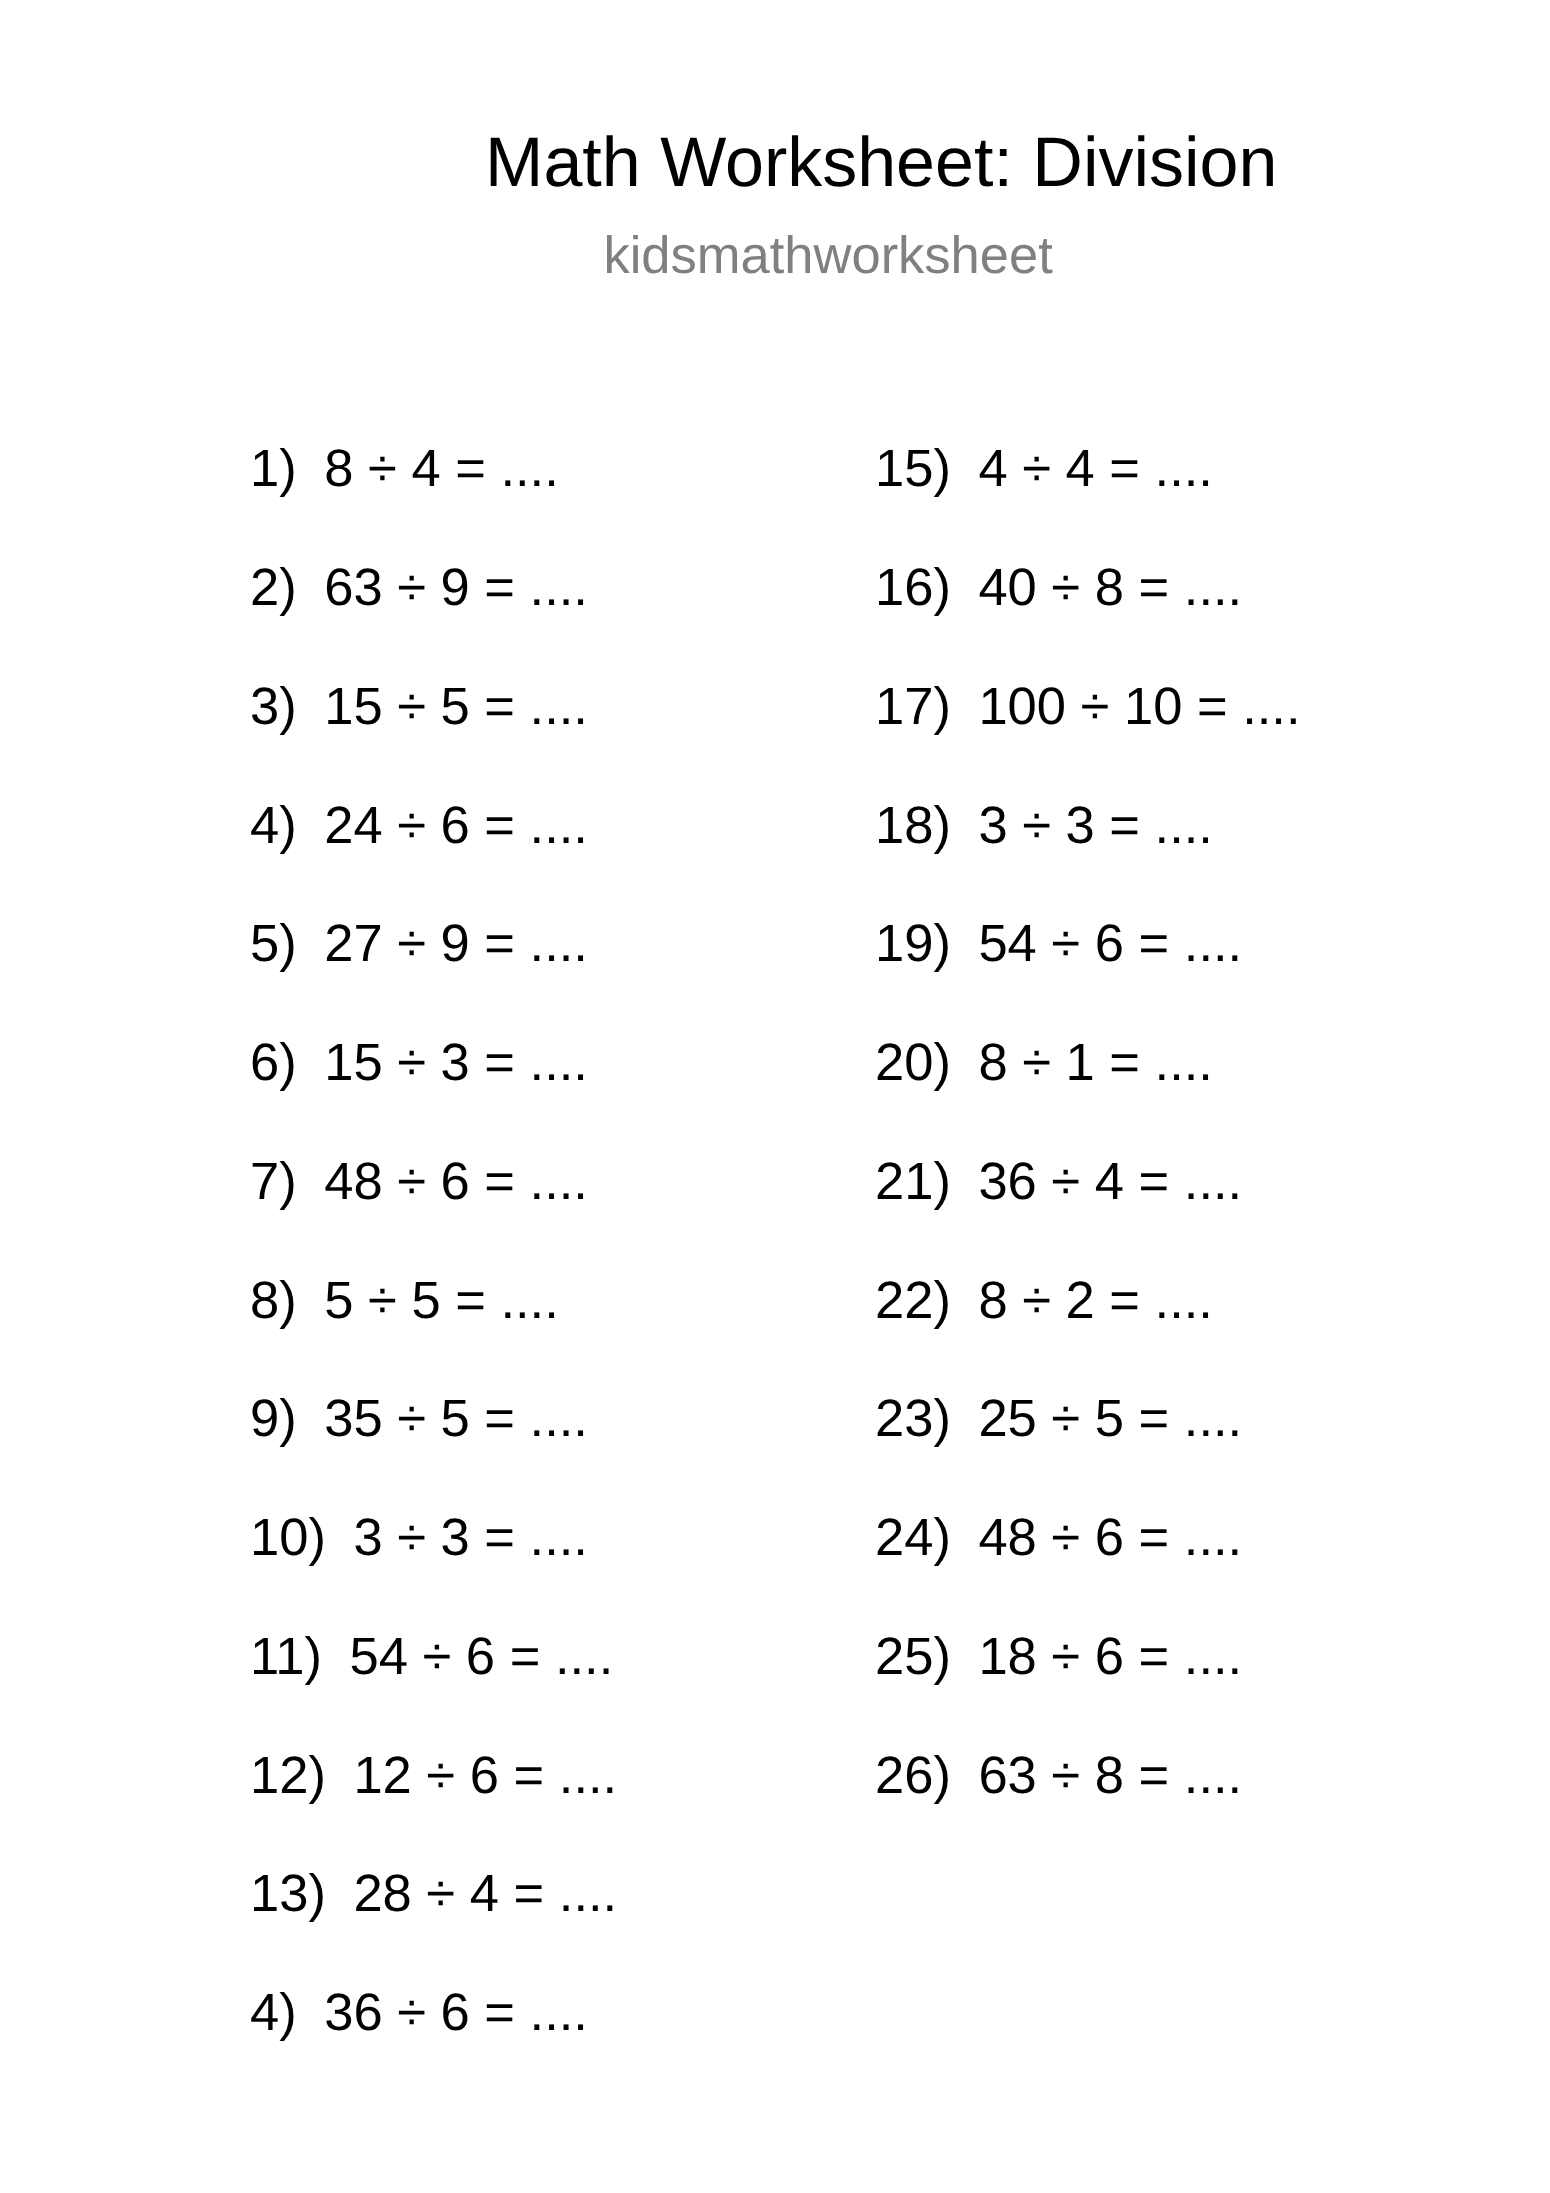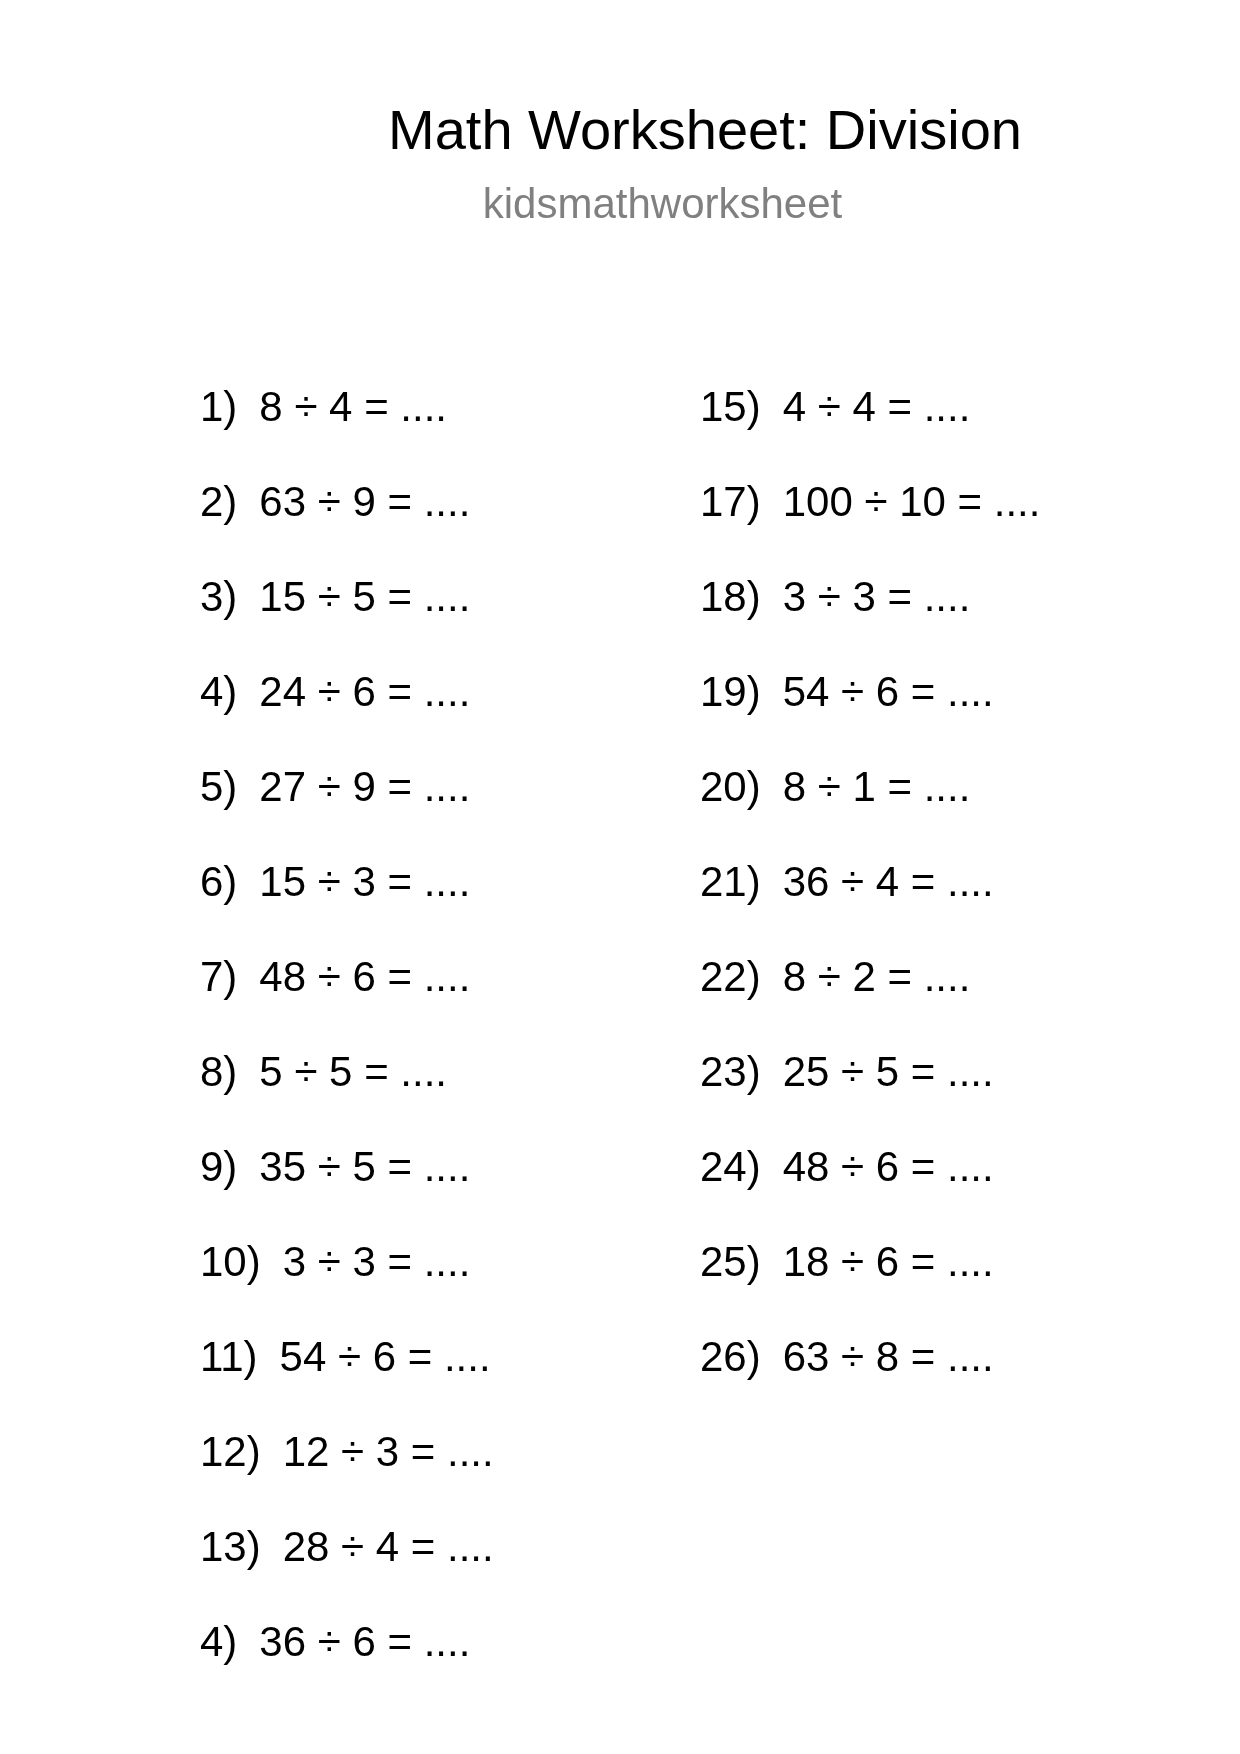--- a/index.html
+++ b/index.html
@@ -8,21 +8,21 @@
       font-family: "Liberation Sans", sans-serif; color: #000000;
     }
     .title {
       position: absolute; left: 0; width: 1410px; top: 98px;
       text-align: center; font-size: 56px; line-height: 64px; white-space: nowrap;
     }
     .subtitle {
       position: absolute; left: 0; width: 1325px; top: 180px;
       text-align: center; font-size: 42px; line-height: 48px; color: #808080; white-space: nowrap;
     }
-    .col { position: absolute; top: 350px; margin-top: 32px; }
+    .col { position: absolute; top: 350px; }
     .col.left { left: 200px; }
     .col.right { left: 700px; }
     .problem {
       height: 95px; font-size: 42px; line-height: 50px; white-space: nowrap;
     }
     .num { display: inline-block; }
     .expr { display: inline-block; margin-left: 22px; }
   </style>
 </head>
 <body>
@@ -35,27 +35,28 @@
   <div class="problem"><span class="num">2)</span><span class="expr">63 ÷ 9 = ....</span></div>
   <div class="problem"><span class="num">3)</span><span class="expr">15 ÷ 5 = ....</span></div>
   <div class="problem"><span class="num">4)</span><span class="expr">24 ÷ 6 = ....</span></div>
   <div class="problem"><span class="num">5)</span><span class="expr">27 ÷ 9 = ....</span></div>
   <div class="problem"><span class="num">6)</span><span class="expr">15 ÷ 3 = ....</span></div>
   <div class="problem"><span class="num">7)</span><span class="expr">48 ÷ 6 = ....</span></div>
   <div class="problem"><span class="num">8)</span><span class="expr">5 ÷ 5 = ....</span></div>
   <div class="problem"><span class="num">9)</span><span class="expr">35 ÷ 5 = ....</span></div>
   <div class="problem"><span class="num">10)</span><span class="expr">3 ÷ 3 = ....</span></div>
   <div class="problem"><span class="num">11)</span><span class="expr">54 ÷ 6 = ....</span></div>
-  <div class="problem"><span class="num">12)</span><span class="expr">12 ÷ 3 = ....</span></div>
+  <div class="problem"><span class="num">12)</span><span class="expr">12 ÷ 6 = ....</span></div>
   <div class="problem"><span class="num">13)</span><span class="expr">28 ÷ 4 = ....</span></div>
   <div class="problem"><span class="num">4)</span><span class="expr">36 ÷ 6 = ....</span></div>
 </div>
 
 <div class="col right">
   <div class="problem"><span class="num">15)</span><span class="expr">4 ÷ 4 = ....</span></div>
+  <div class="problem"><span class="num">16)</span><span class="expr">40 ÷ 8 = ....</span></div>
   <div class="problem"><span class="num">17)</span><span class="expr">100 ÷ 10 = ....</span></div>
   <div class="problem"><span class="num">18)</span><span class="expr">3 ÷ 3 = ....</span></div>
   <div class="problem"><span class="num">19)</span><span class="expr">54 ÷ 6 = ....</span></div>
   <div class="problem"><span class="num">20)</span><span class="expr">8 ÷ 1 = ....</span></div>
   <div class="problem"><span class="num">21)</span><span class="expr">36 ÷ 4 = ....</span></div>
   <div class="problem"><span class="num">22)</span><span class="expr">8 ÷ 2 = ....</span></div>
   <div class="problem"><span class="num">23)</span><span class="expr">25 ÷ 5 = ....</span></div>
   <div class="problem"><span class="num">24)</span><span class="expr">48 ÷ 6 = ....</span></div>
   <div class="problem"><span class="num">25)</span><span class="expr">18 ÷ 6 = ....</span></div>
   <div class="problem"><span class="num">26)</span><span class="expr">63 ÷ 8 = ....</span></div>

